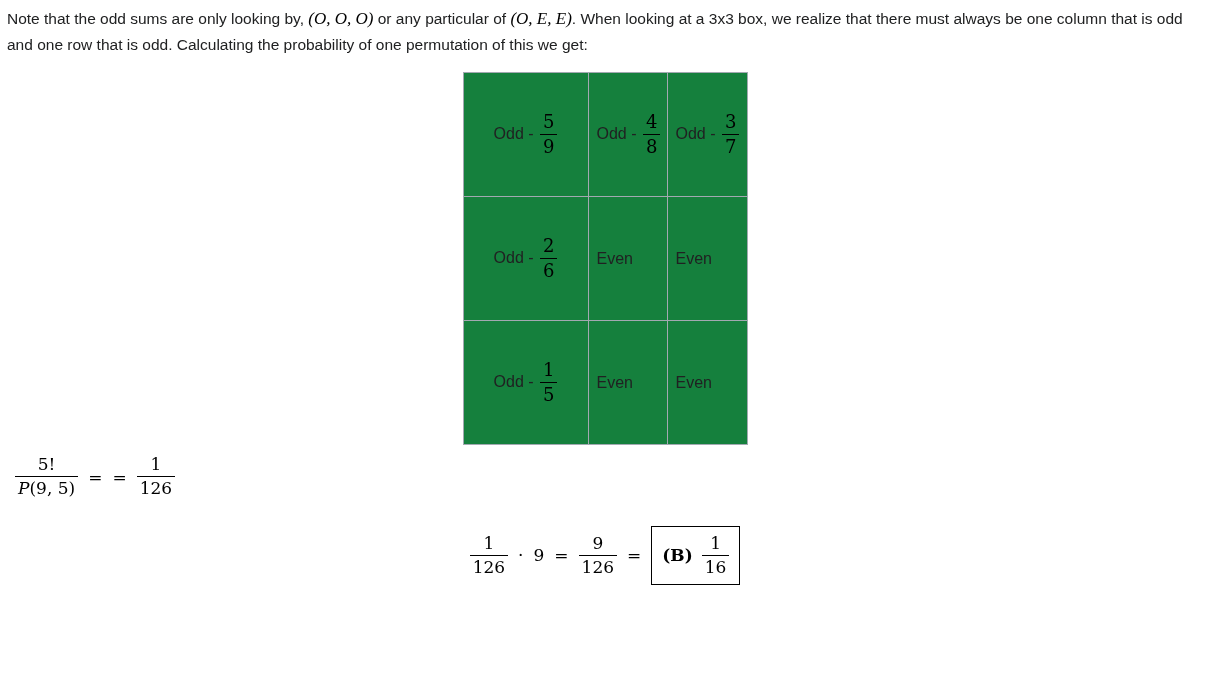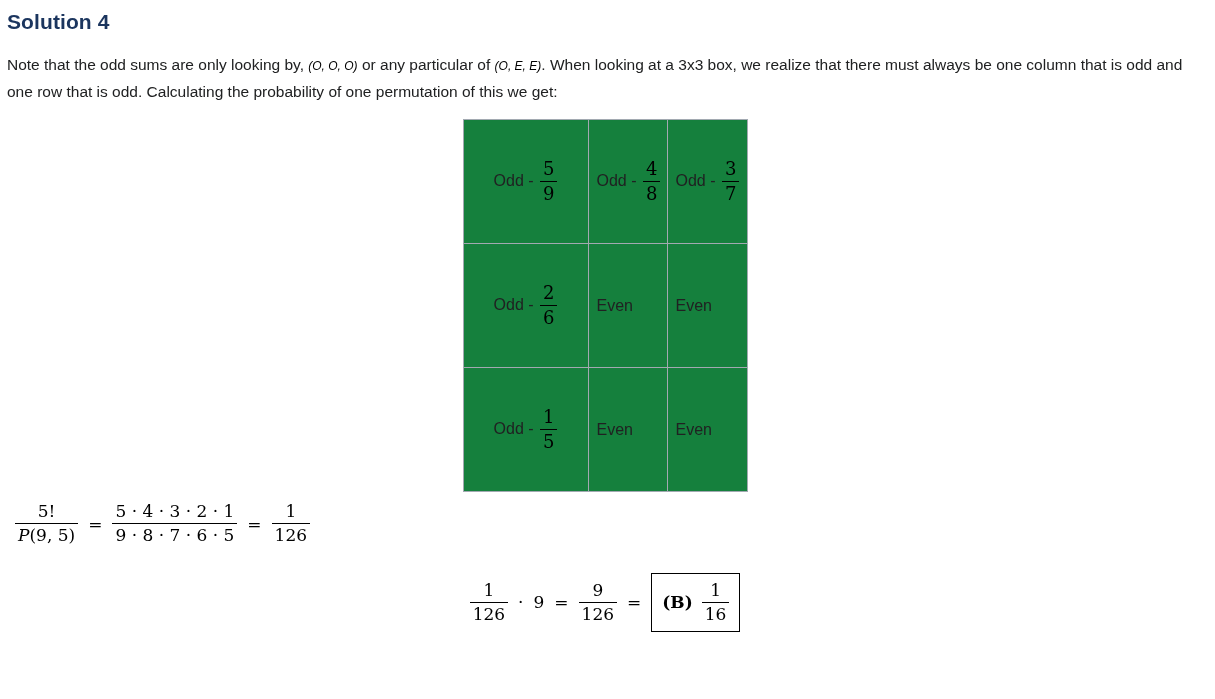--- a/index.html
+++ b/index.html
@@ -30,23 +30,23 @@
     margin: 4px 0 18px 0;
     letter-spacing: 0.1px;
   }
   p.para {
     margin: 0 0 12px 0;
     line-height: 26px;
     max-width: 1192px;
   }
   
   .mi {
-    font-family: Liberation Sans, sans-serif;
+    font-family: Liberation Serif, serif;
     font-style: italic;
-    font-size: 12px;
+    font-size: 17px;
     color: var(--math);
     white-space: nowrap;
   }
   .mn {
     font-family: "DejaVu Serif", "Liberation Serif", serif;
     font-size: 16px;
     color: var(--math);
   }
   
   .frac {
@@ -96,21 +96,20 @@
     padding: 6px 10px;
   }
   .answer-box .choice { font-weight: bold; }
   .nowrap { white-space: nowrap; }
 </style>
 </head>
 <body>
 
 <div>
 
-  <h2 class="sol-heading">Solution 4</h2>
 
   <p class="para"><span>Note that the odd sums are only looking by, </span><span class="mi">(O, O, O)</span><span> or any particular of </span><span class="mi">(O, E, E)</span><span>. When looking at a 3x3 box, we realize that there must always be one column that is odd and one row that is odd. Calculating the probability of one permutation of this we get:</span></p>
 
   <table class="grid">
     <tbody>
         <tr>
       <td class="col1"><span class="nowrap"><span>Odd - </span><span class="frac">
                 <span class="num">5</span>
                 <span class="den">9</span>
               </span></span></td>
@@ -141,24 +140,20 @@
     </tr>
   </tbody>
     </table>
 
   <div class="eq" id="equation1">
     <span class="frac">
         <span class="num">5!</span>
         <span class="den"><span class="it">P</span><span>(9, 5)</span></span>
       </span>
     <span>=</span>
-    <span class="frac">
-        <span class="num">5 · 4 · 3 · 2 · 1</span>
-        <span class="den">9 · 8 · 7 · 6 · 5</span>
-      </span>
     <span>=</span>
     <span class="frac">
         <span class="num">1</span>
         <span class="den">126</span>
       </span>
   </div>
 
 
   <div class="eq" id="equation2">
     <span class="frac">

